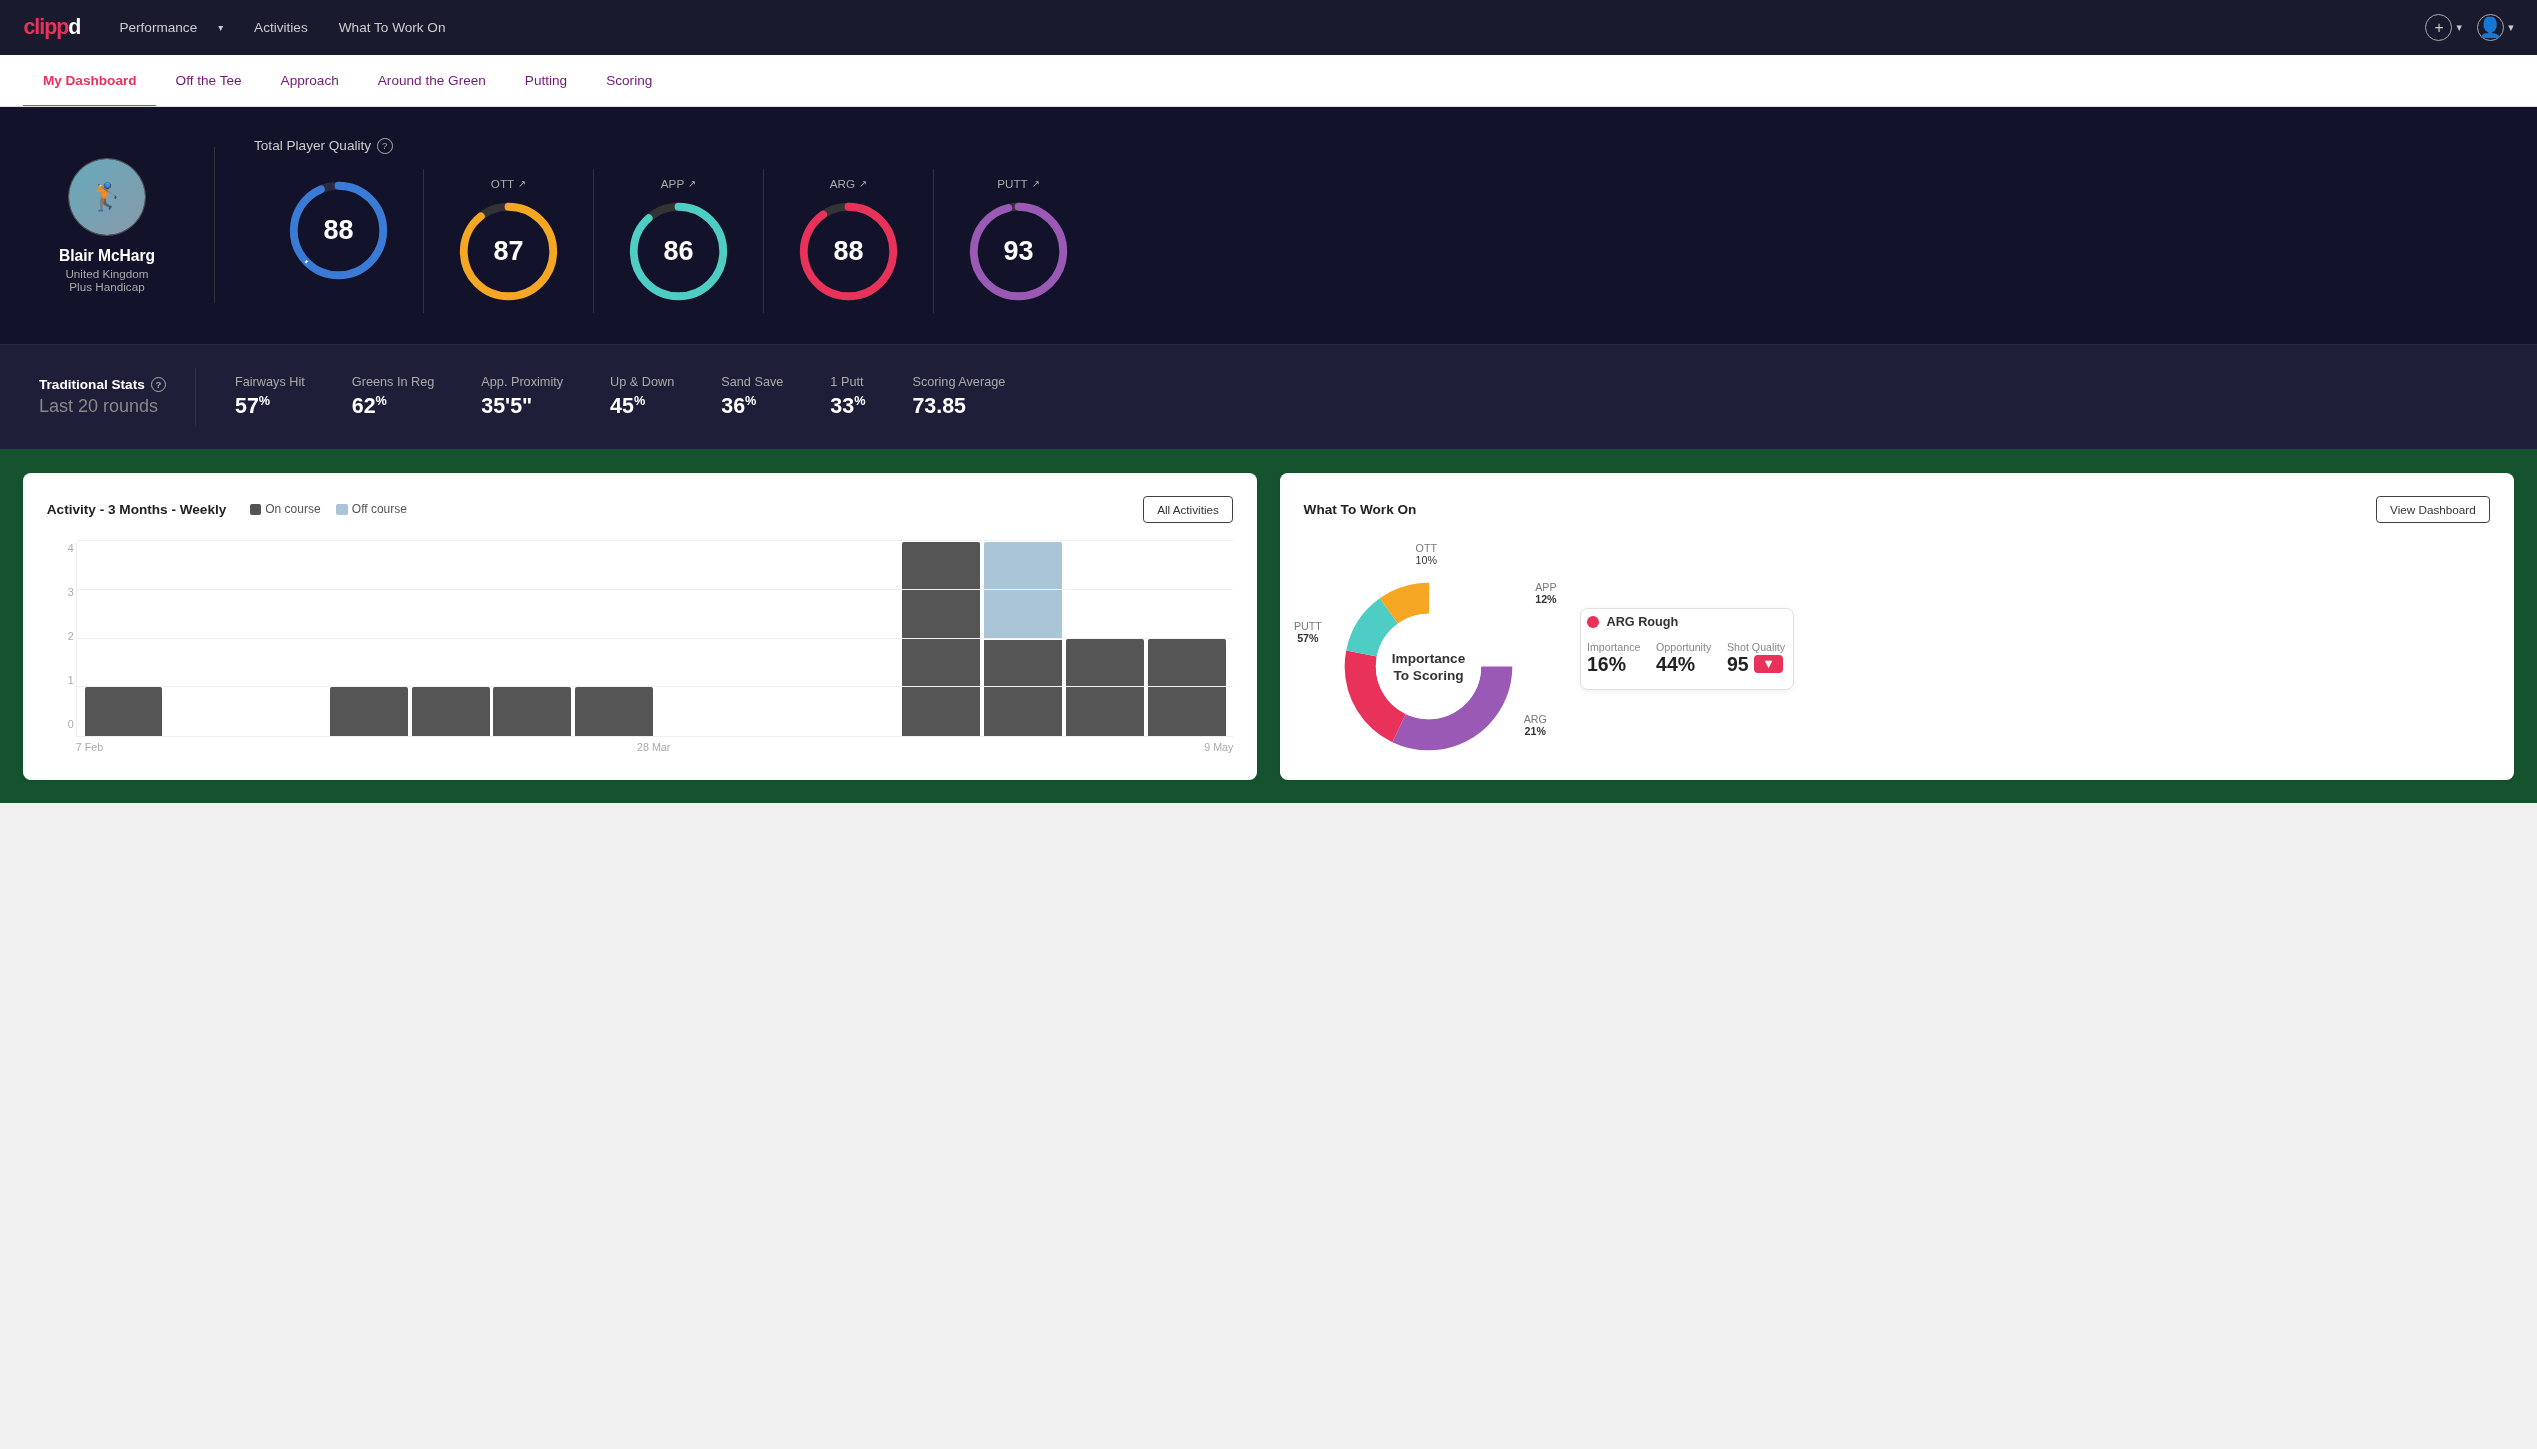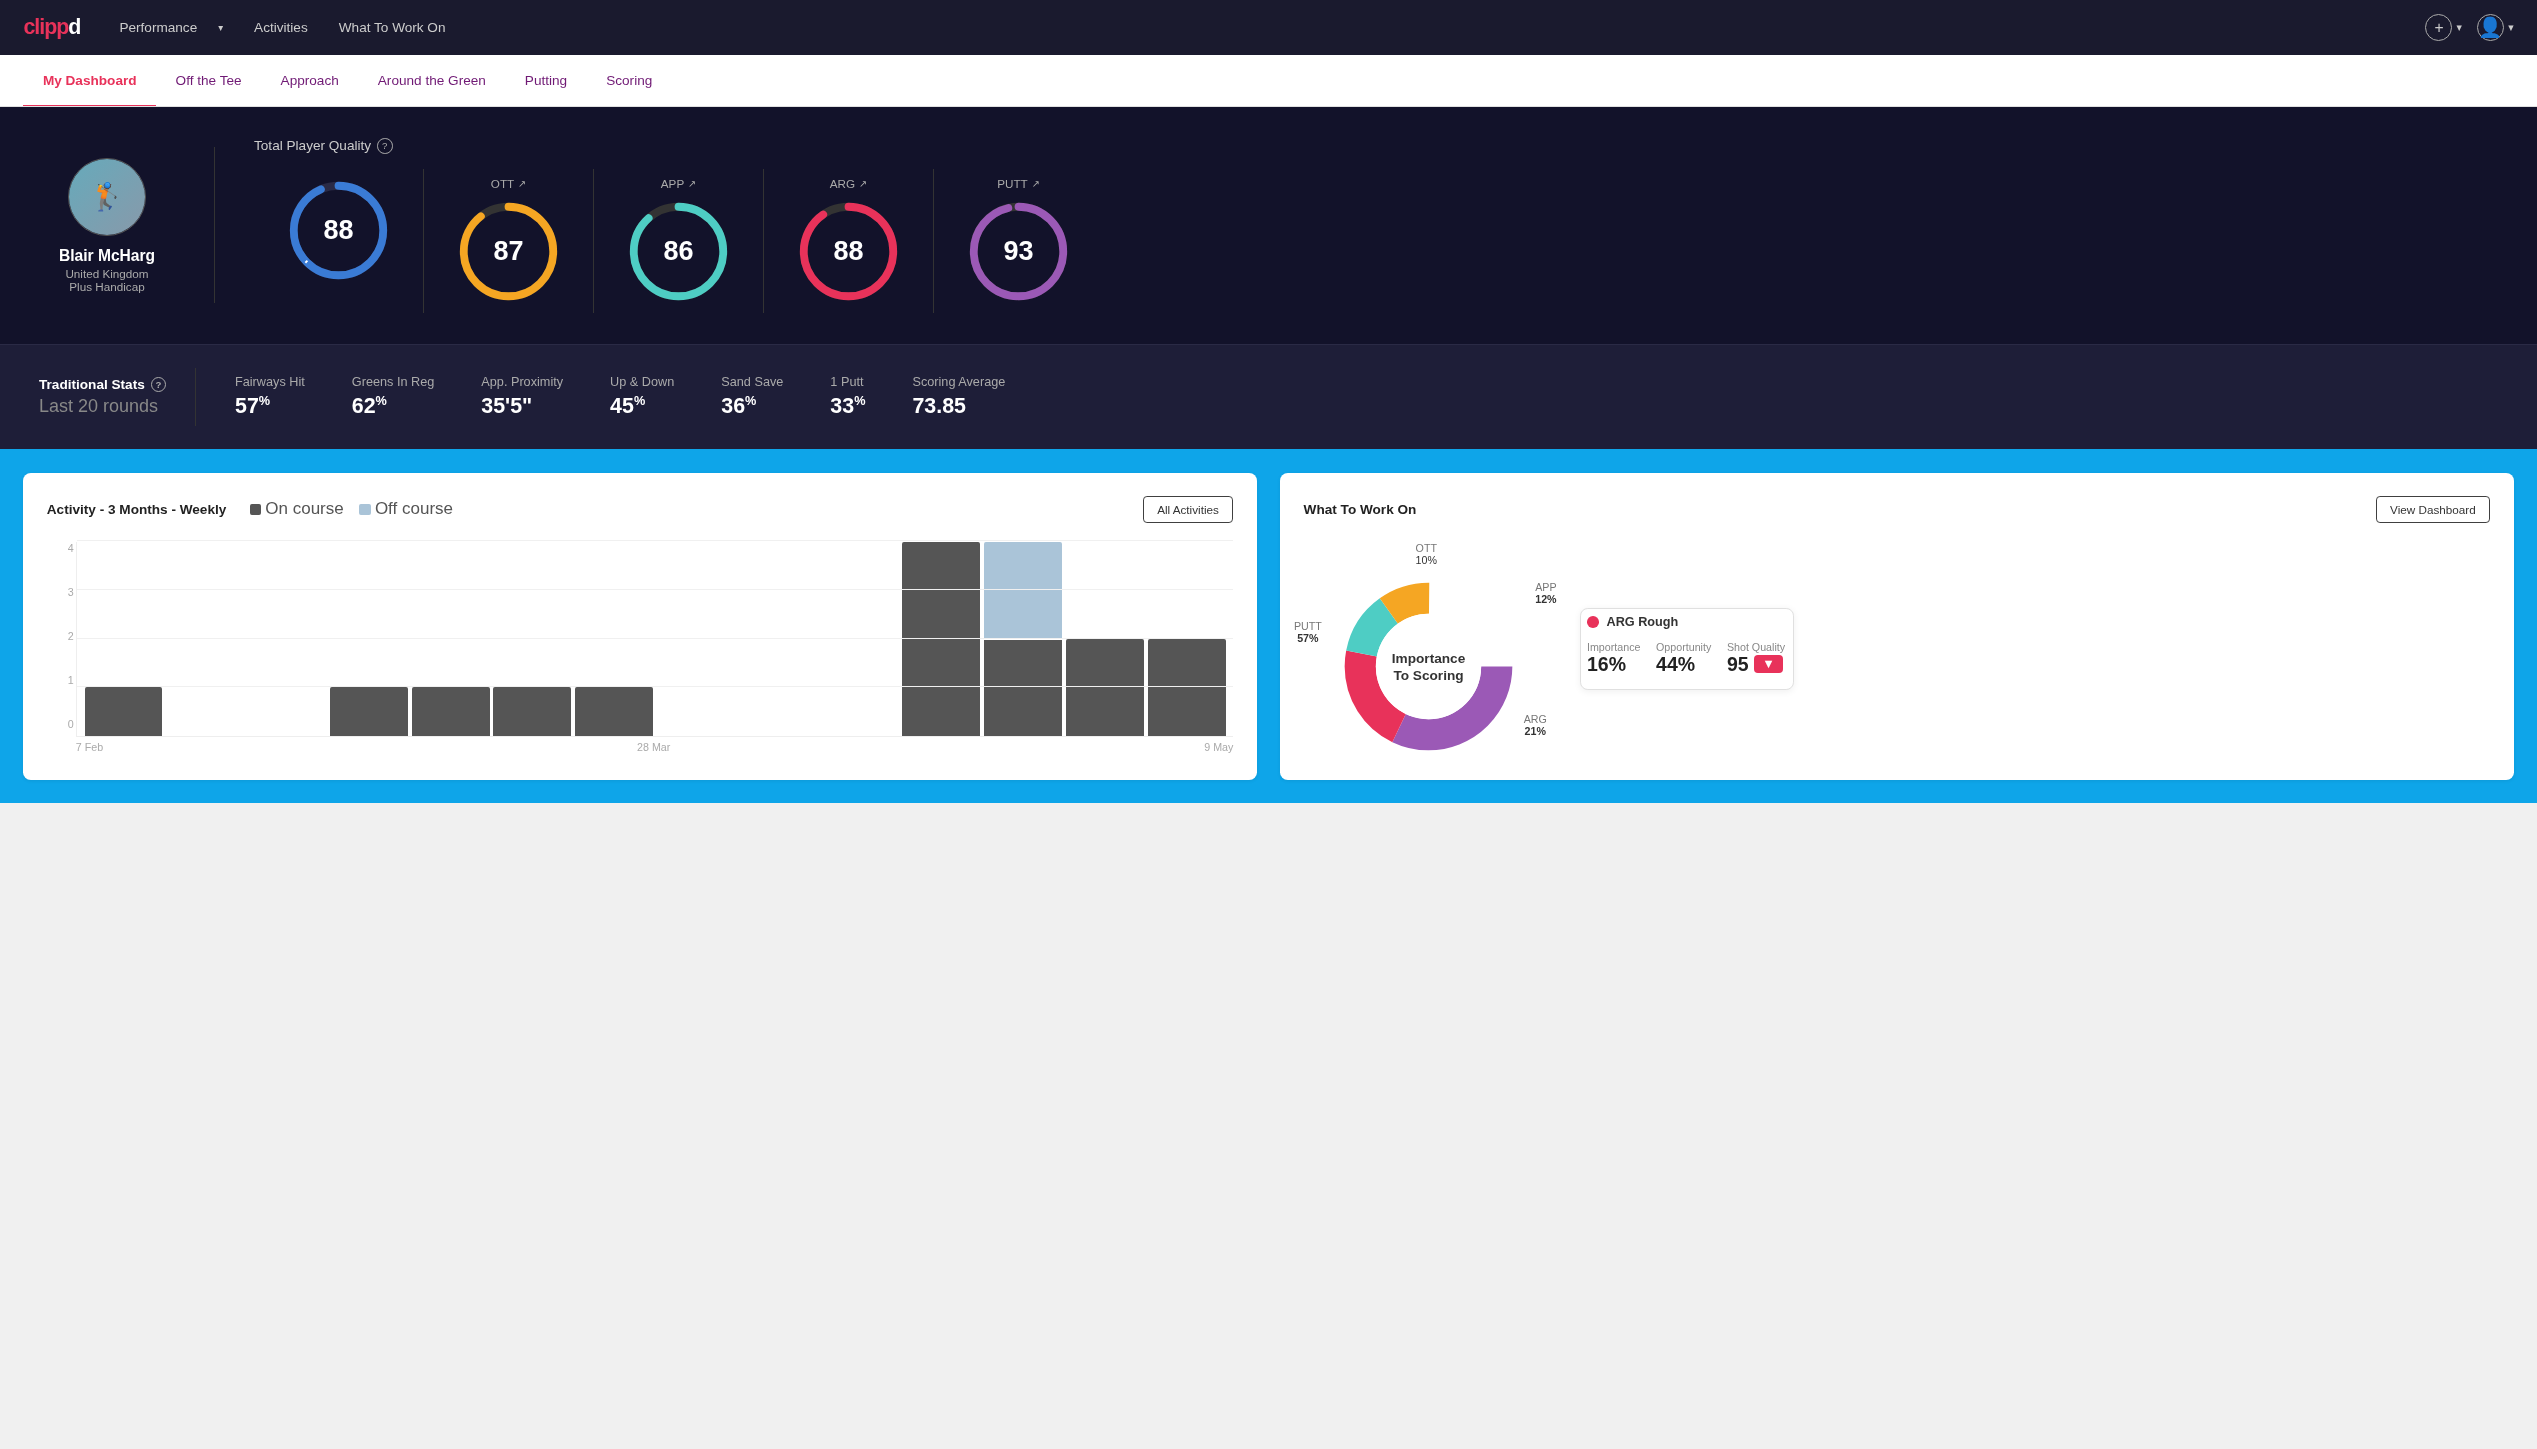--- a/index.html
+++ b/index.html
@@ -182,21 +182,21 @@
     .stat-item { display: flex; flex-direction: column; }
     .stat-item .stat-name { font-size: 12.7px; color: #aaa; margin-bottom: 5.8px; }
     .stat-item .stat-value { font-size: 21.4px; font-weight: 700; color: #fff; }
     .stat-item .stat-value sup { font-size: 12.7px; }
 
     
     .bottom-panels {
       display: flex;
       gap: 23.4px;
       padding: 23.4px;
-      background: #0ea5e9;
+      background: #14532d;
     }
     .panel {
       background: #fff;
       border-radius: 7.8px;
       padding: 23.4px;
       box-shadow: 0 1px 3.9px rgba(0,0,0,0.08);
     }
     .panel-left { flex: 1; }
     .panel-right { flex: 1; }
 
@@ -215,21 +215,21 @@
       font-size: 11.7px;
       border-radius: 3.9px;
       cursor: pointer;
     }
 
     
     .chart-legend {
       display: flex;
       align-items: center;
       gap: 15.6px;
-      font-size: 17px;
+      font-size: 12px;
       color: #555;
     }
     .legend-dot {
       width: 11.7px;
       height: 11.7px;
       border-radius: 1.9px;
       display: inline-block;
       margin-right: 3.9px;
     }
     .legend-item { display: flex; align-items: center; }

